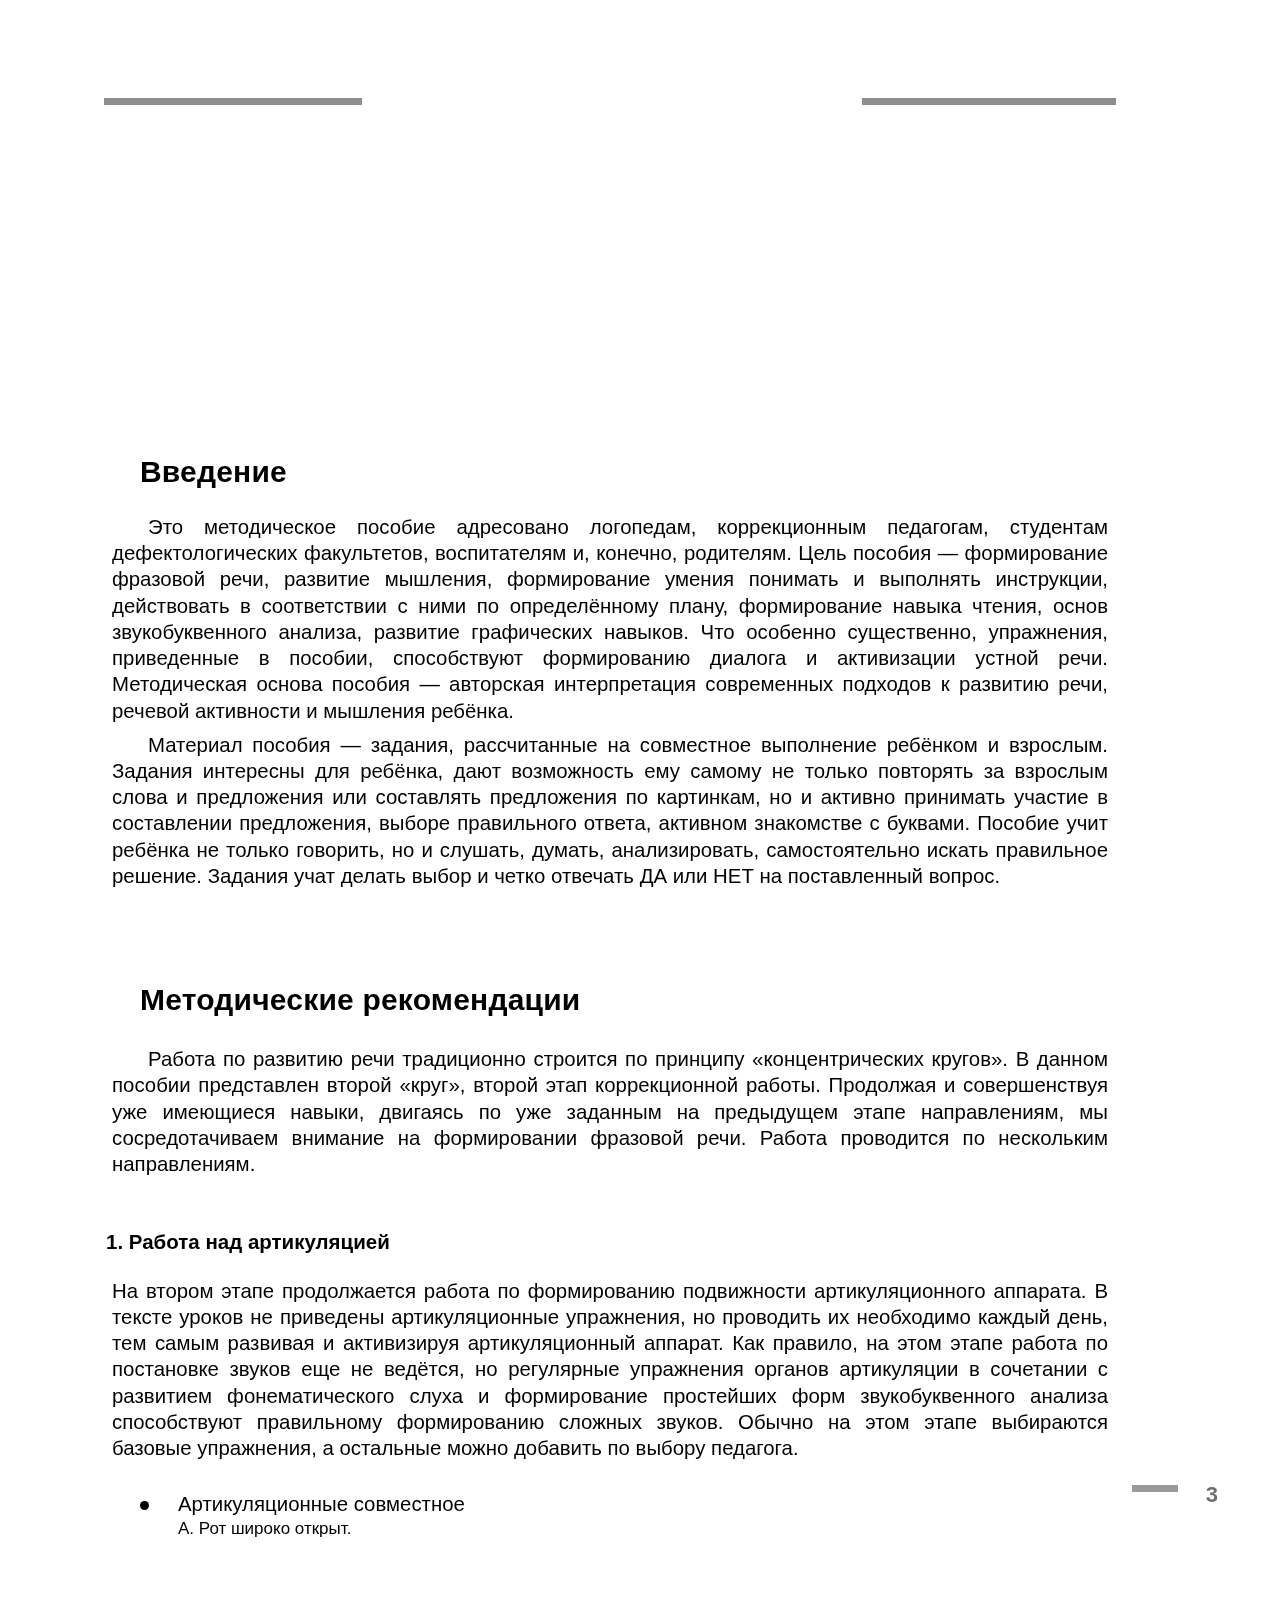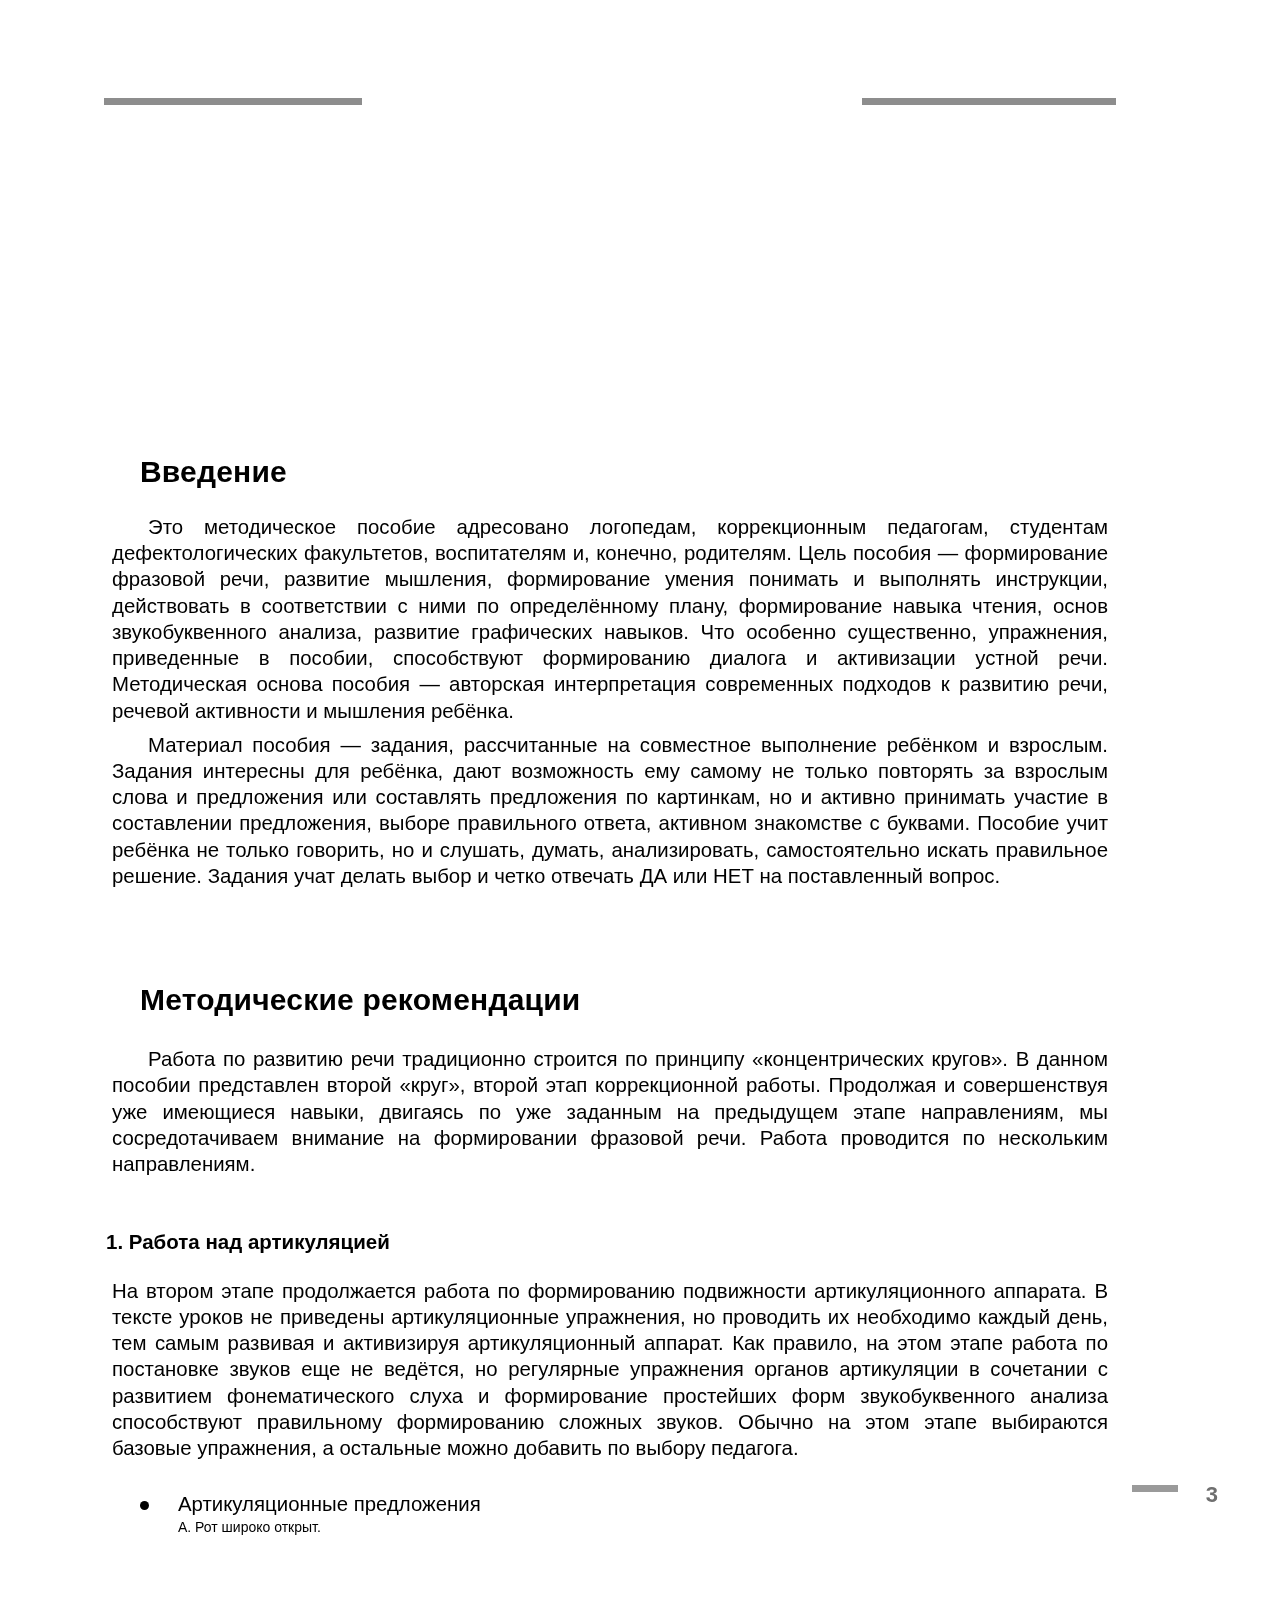--- a/index.html
+++ b/index.html
@@ -94,21 +94,21 @@
     position: absolute;
     left: 36px;
     top: 10px;
     width: 9px;
     height: 9px;
     border-radius: 50%;
     background: #000000;
   }
   .sub-line {
     display: block;
-    font-size: 14px;
+    font-size: 17px;
     line-height: 1.33;
   }
 
   
   .footer {
     position: absolute;
     left: 0;
     bottom: 0;
     width: 100%;
     height: 120px;
@@ -161,21 +161,21 @@
 
     <div class="spacer-xs"></div>
 
     <p class="body">На втором этапе продолжается работа по формированию подвижности артикуляционного аппарата. В тексте уроков не приведены артикуляционные упражнения, но проводить их необходимо каждый день, тем самым развивая и активизируя артикуляционный аппарат. Как правило, на этом этапе работа по постановке звуков еще не ведётся, но регулярные упражнения органов артикуляции в сочетании с развитием фонематического слуха и формирование простейших форм звукобуквенного анализа способствуют правильному формированию сложных звуков. Обычно на этом этапе выбираются базовые упражнения, а остальные можно добавить по выбору педагога.</p>
 
     <div class="spacer-sm"></div>
 
     <ul class="bullets">
       <li>
         <span class="dot"></span>
-        <span>Артикуляционные предложения</span>
+        <span>Артикуляционные совместное</span>
         <span class="sub-line">А. Рот широко открыт.</span>
       </li>
     </ul>
 
   </div>
 
   <div class="footer">
     <div class="footer-rule"></div>
     <div class="page-number">3</div>
   </div>

